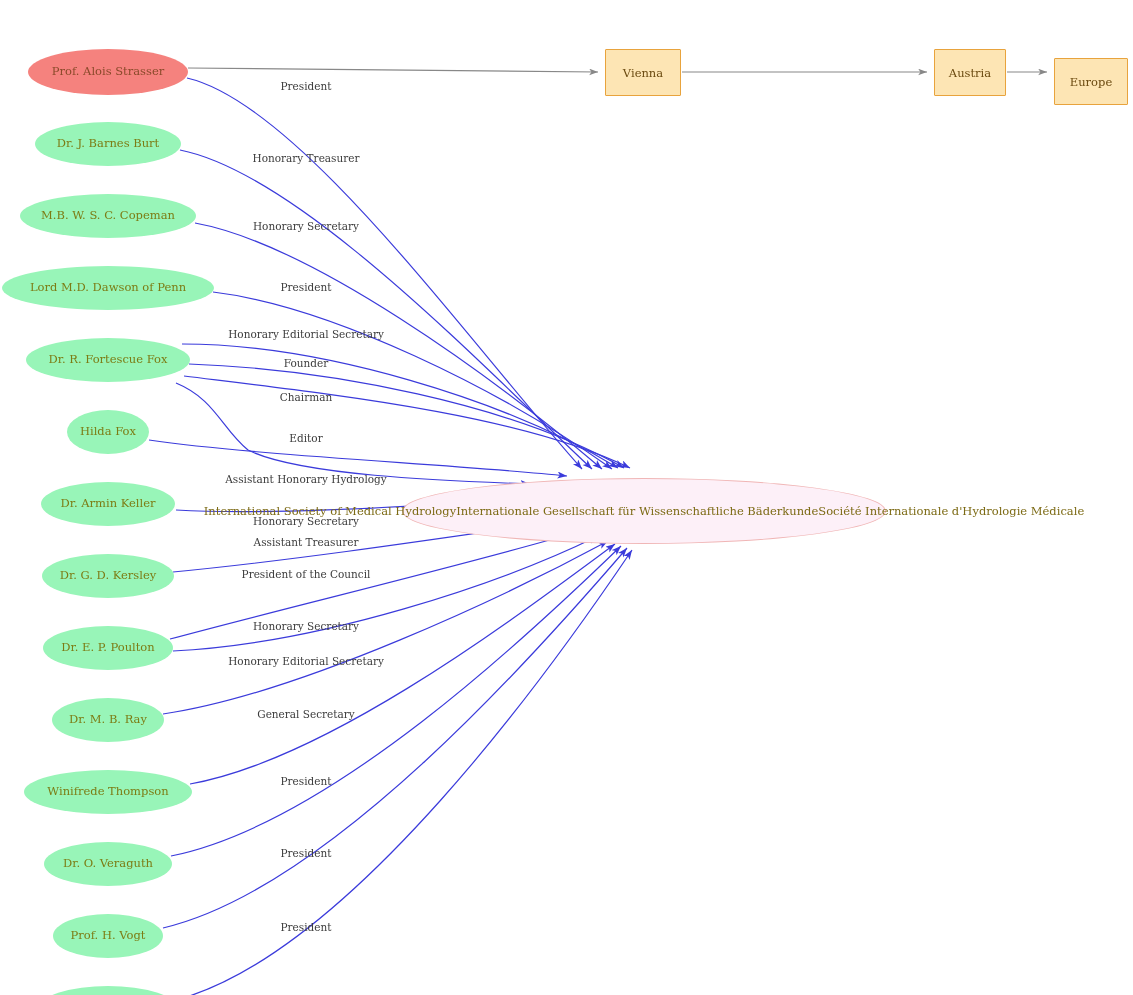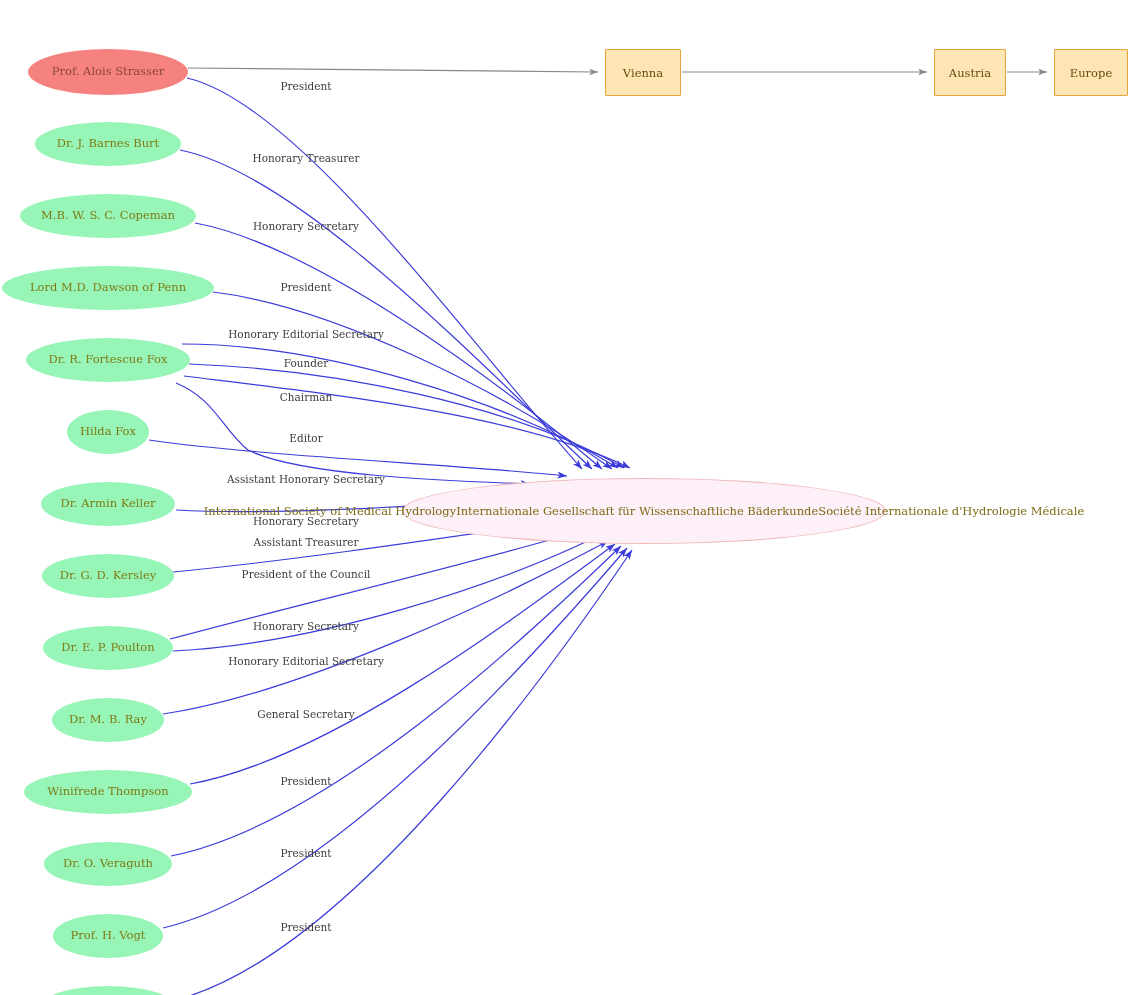--- a/index.html
+++ b/index.html
@@ -165,33 +165,33 @@
     <span>Internationale Gesellschaft für Wissenschaftliche Bäderkunde</span>
     <span>Société Internationale d'Hydrologie Médicale</span>
   </div>
 
   <div class="node box-node" style="left:605px;top:5px;width:76px;height:47px;">
     <span>Vienna</span>
   </div>
   <div class="node box-node" style="left:934px;top:5px;width:72px;height:47px;">
     <span>Austria</span>
   </div>
-  <div class="node box-node" style="left:1054px;top:5px;width:74px;height:47px;">
+  <div class="node box-node" style="left:1054px;top:14px;width:74px;height:47px;">
     <span>Europe</span>
   </div>
 
   <div class="edge-label" style="left:306px;top:42px;">President</div>
   <div class="edge-label" style="left:306px;top:114px;">Honorary Treasurer</div>
   <div class="edge-label" style="left:306px;top:182px;">Honorary Secretary</div>
   <div class="edge-label" style="left:306px;top:243px;">President</div>
   <div class="edge-label" style="left:306px;top:290px;">Honorary Editorial Secretary</div>
   <div class="edge-label" style="left:306px;top:319px;">Founder</div>
   <div class="edge-label" style="left:306px;top:353px;">Chairman</div>
   <div class="edge-label" style="left:306px;top:394px;">Editor</div>
-  <div class="edge-label" style="left:306px;top:435px;">Assistant Honorary Secretary</div>
+  <div class="edge-label" style="left:306px;top:435px;">Assistant Honorary Hydrology</div>
   <div class="edge-label" style="left:306px;top:477px;">Honorary Secretary</div>
   <div class="edge-label" style="left:306px;top:498px;">Assistant Treasurer</div>
   <div class="edge-label" style="left:306px;top:530px;text-align:right;">President of the Council</div>
   <div class="edge-label" style="left:306px;top:582px;">Honorary Secretary</div>
   <div class="edge-label" style="left:306px;top:617px;">Honorary Editorial Secretary</div>
   <div class="edge-label" style="left:306px;top:670px;">General Secretary</div>
   <div class="edge-label" style="left:306px;top:737px;">President</div>
   <div class="edge-label" style="left:306px;top:809px;">President</div>
   <div class="edge-label" style="left:306px;top:883px;">President</div>
 

